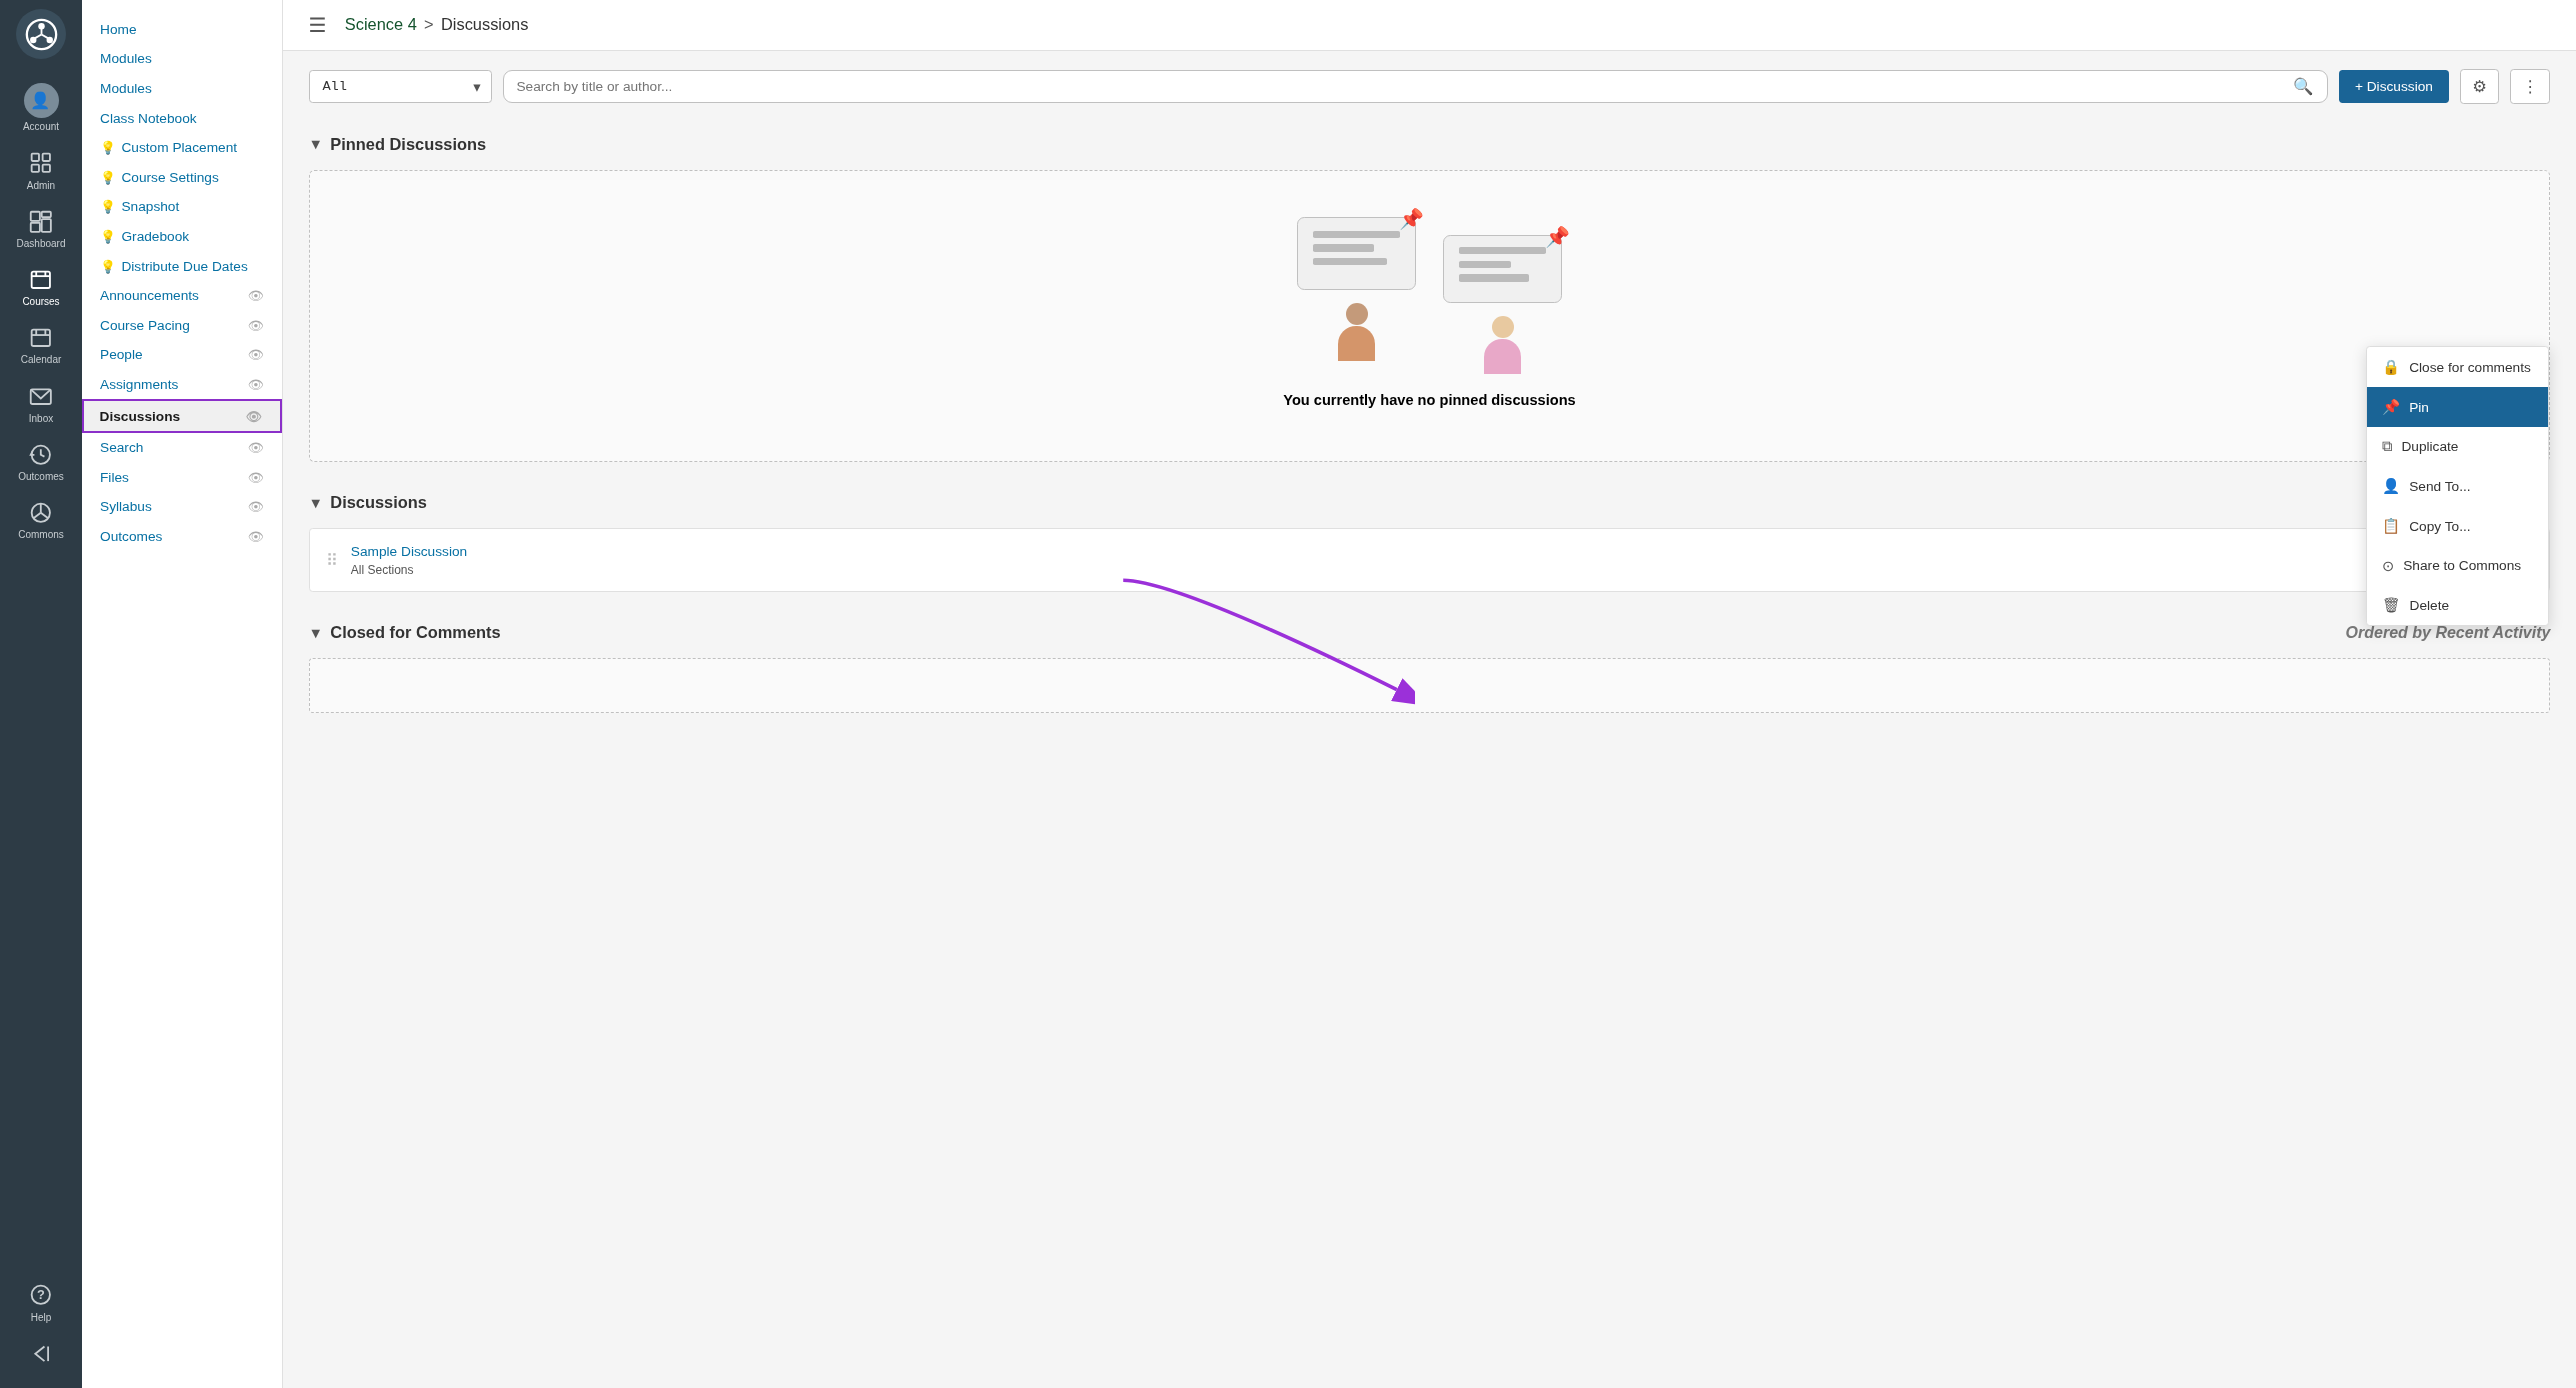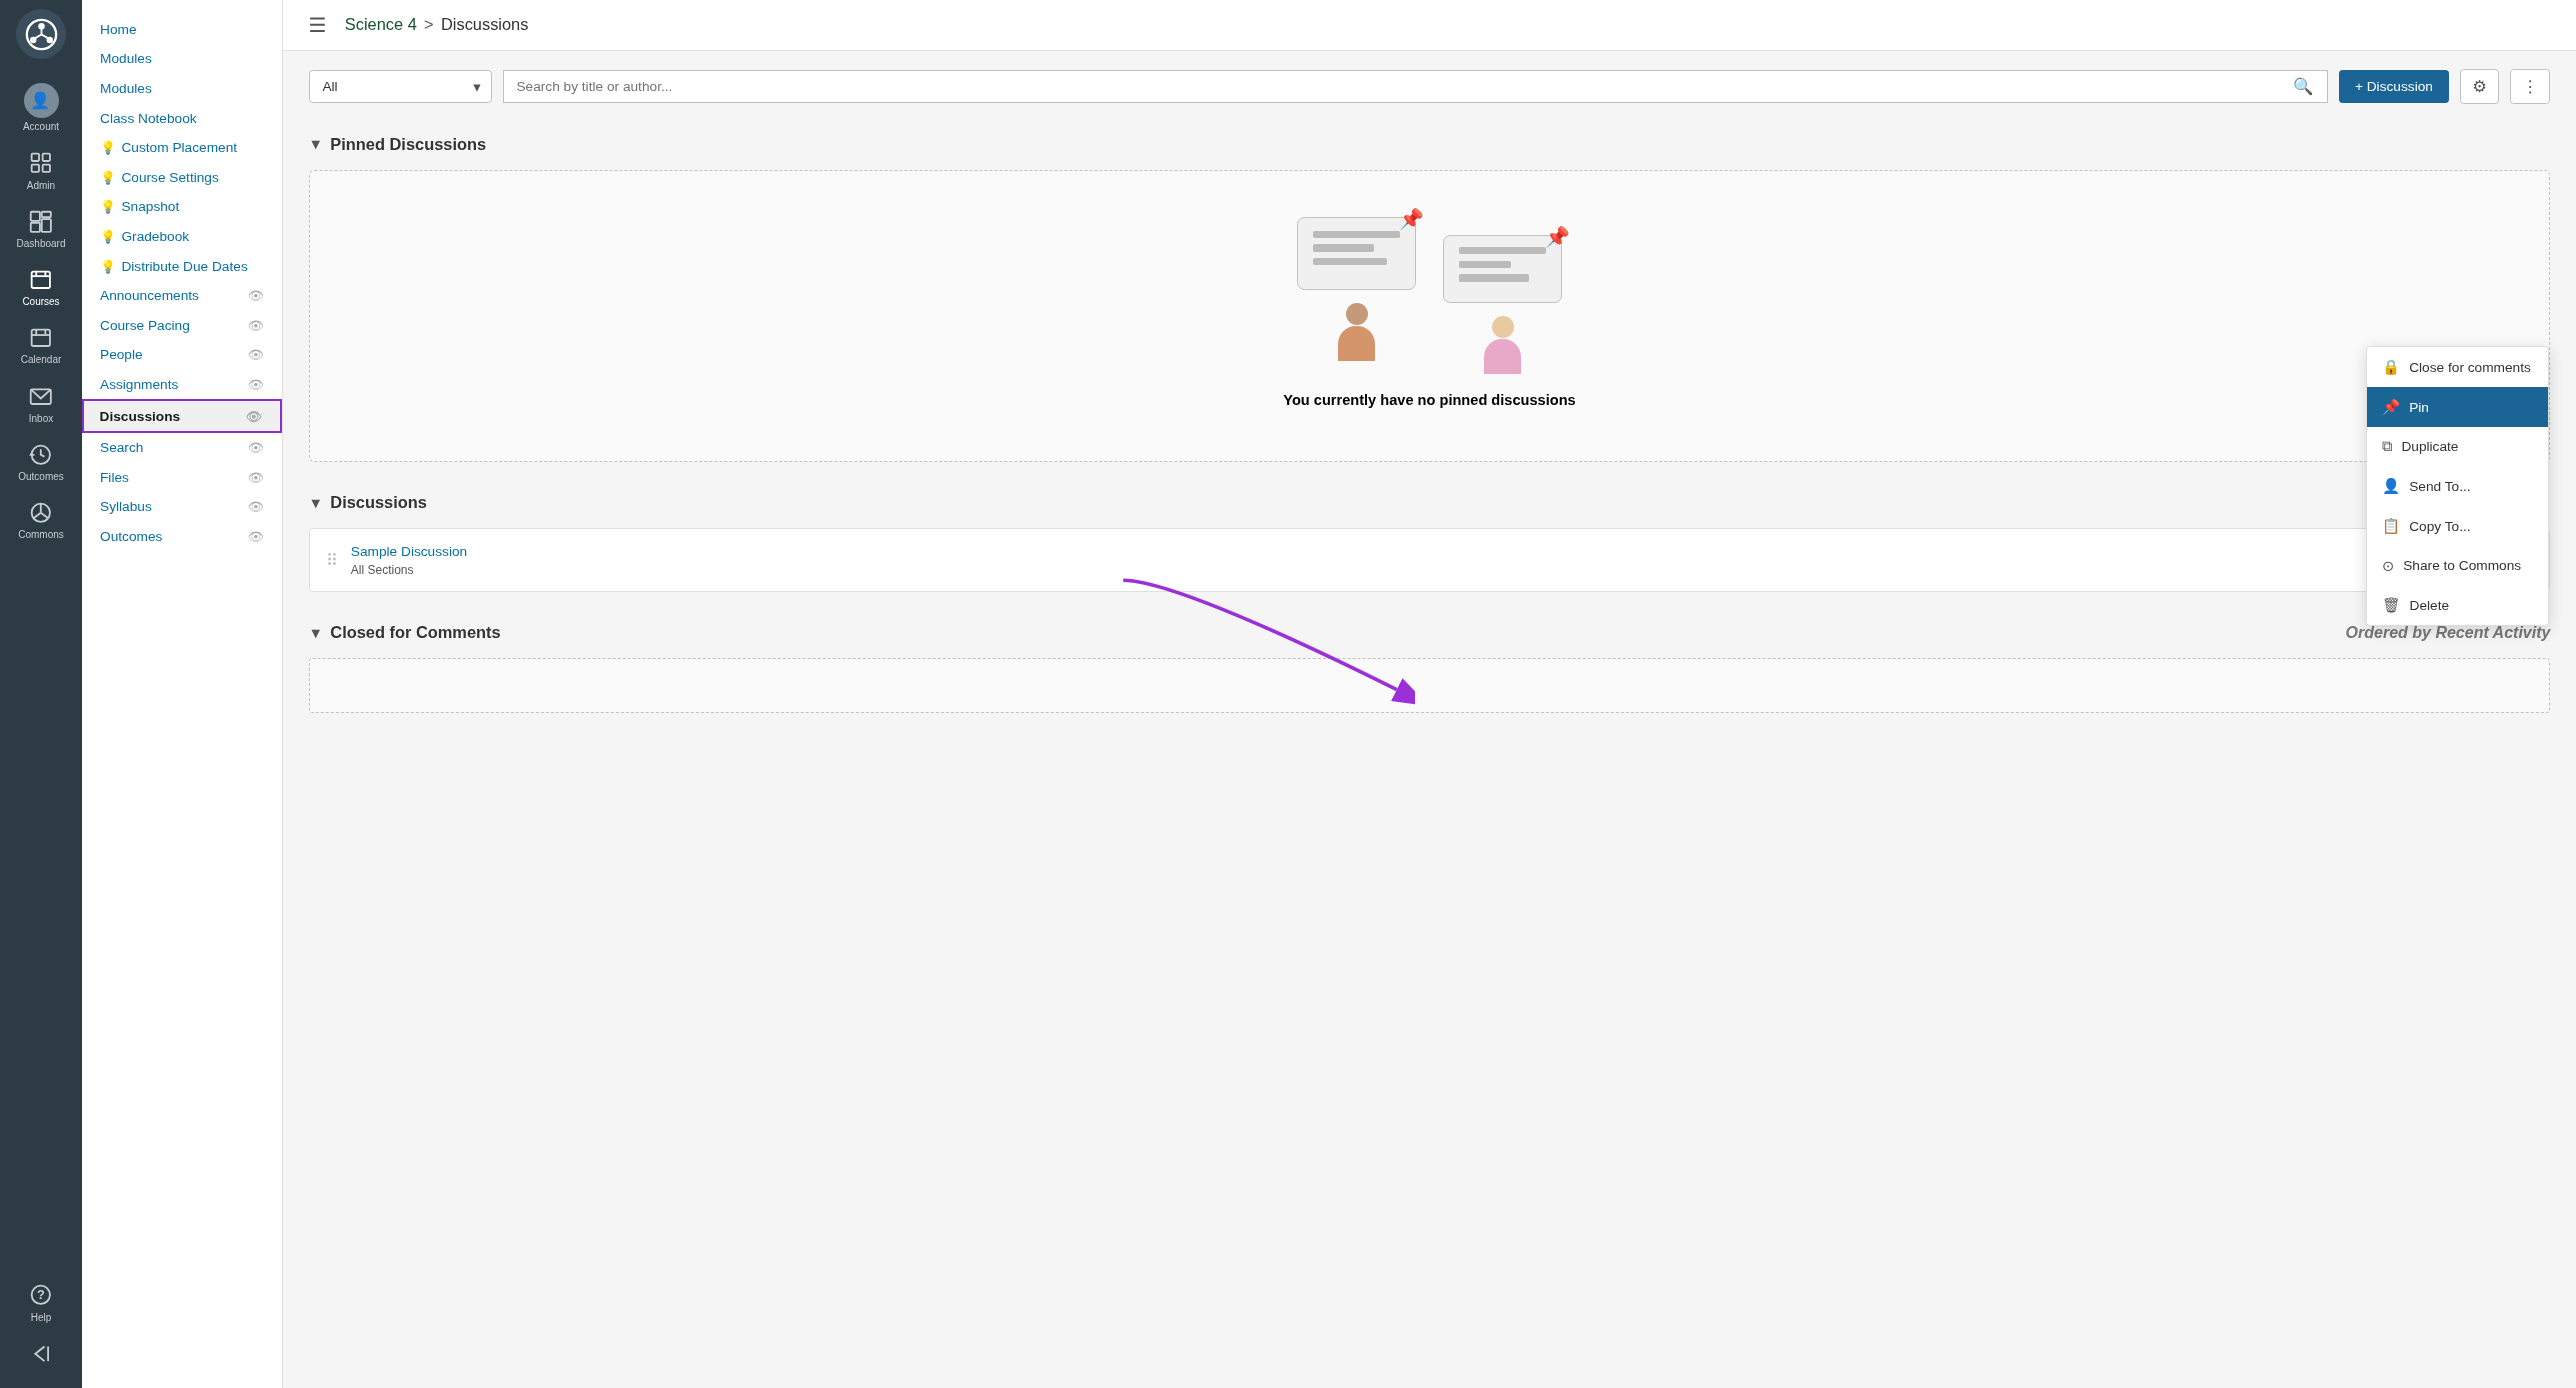--- a/index.html
+++ b/index.html
@@ -133,39 +133,40 @@
       border: 0.9px solid #c0c0c0;
       border-radius: 3.7px;
       padding: 8.2px 33px 8.2px 12.8px;
       font-size: 13.7px;
       color: #333;
       background: #fff;
       appearance: none;
       width: 183px;
       cursor: pointer;
       position: relative;
+      font-family: Liberation Mono, monospace;
     }
     .select-wrapper {
       position: relative;
     }
     .select-wrapper::after {
       content: '▾';
       position: absolute;
       right: 11px;
       top: 50%;
       transform: translateY(-50%);
       pointer-events: none;
       color: #555;
     }
     .search-box {
       flex: 1;
       display: flex;
       align-items: center;
       border: 0.9px solid #c0c0c0;
-      border-radius: 0;
+      border-radius: 9px;
       background: #fff;
       padding: 0 12.8px;
     }
     .search-box input {
       border: none;
       outline: none;
       font-size: 13.7px;
       flex: 1;
       padding: 8.2px 0;
       color: #333;

